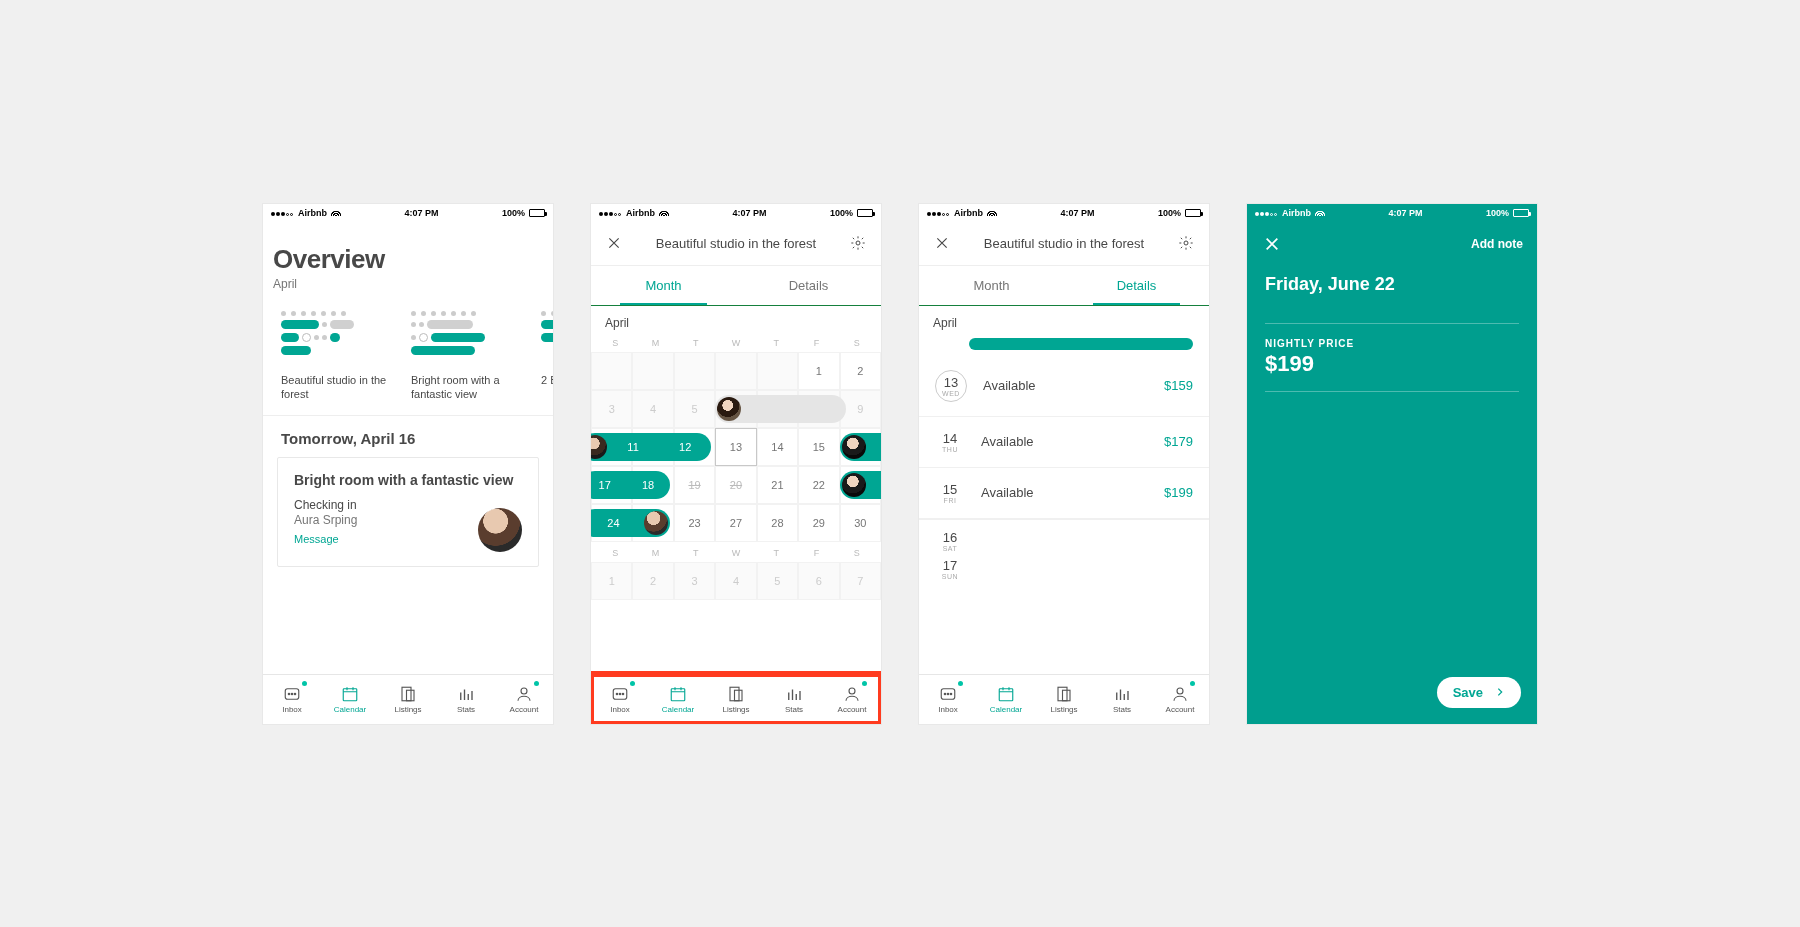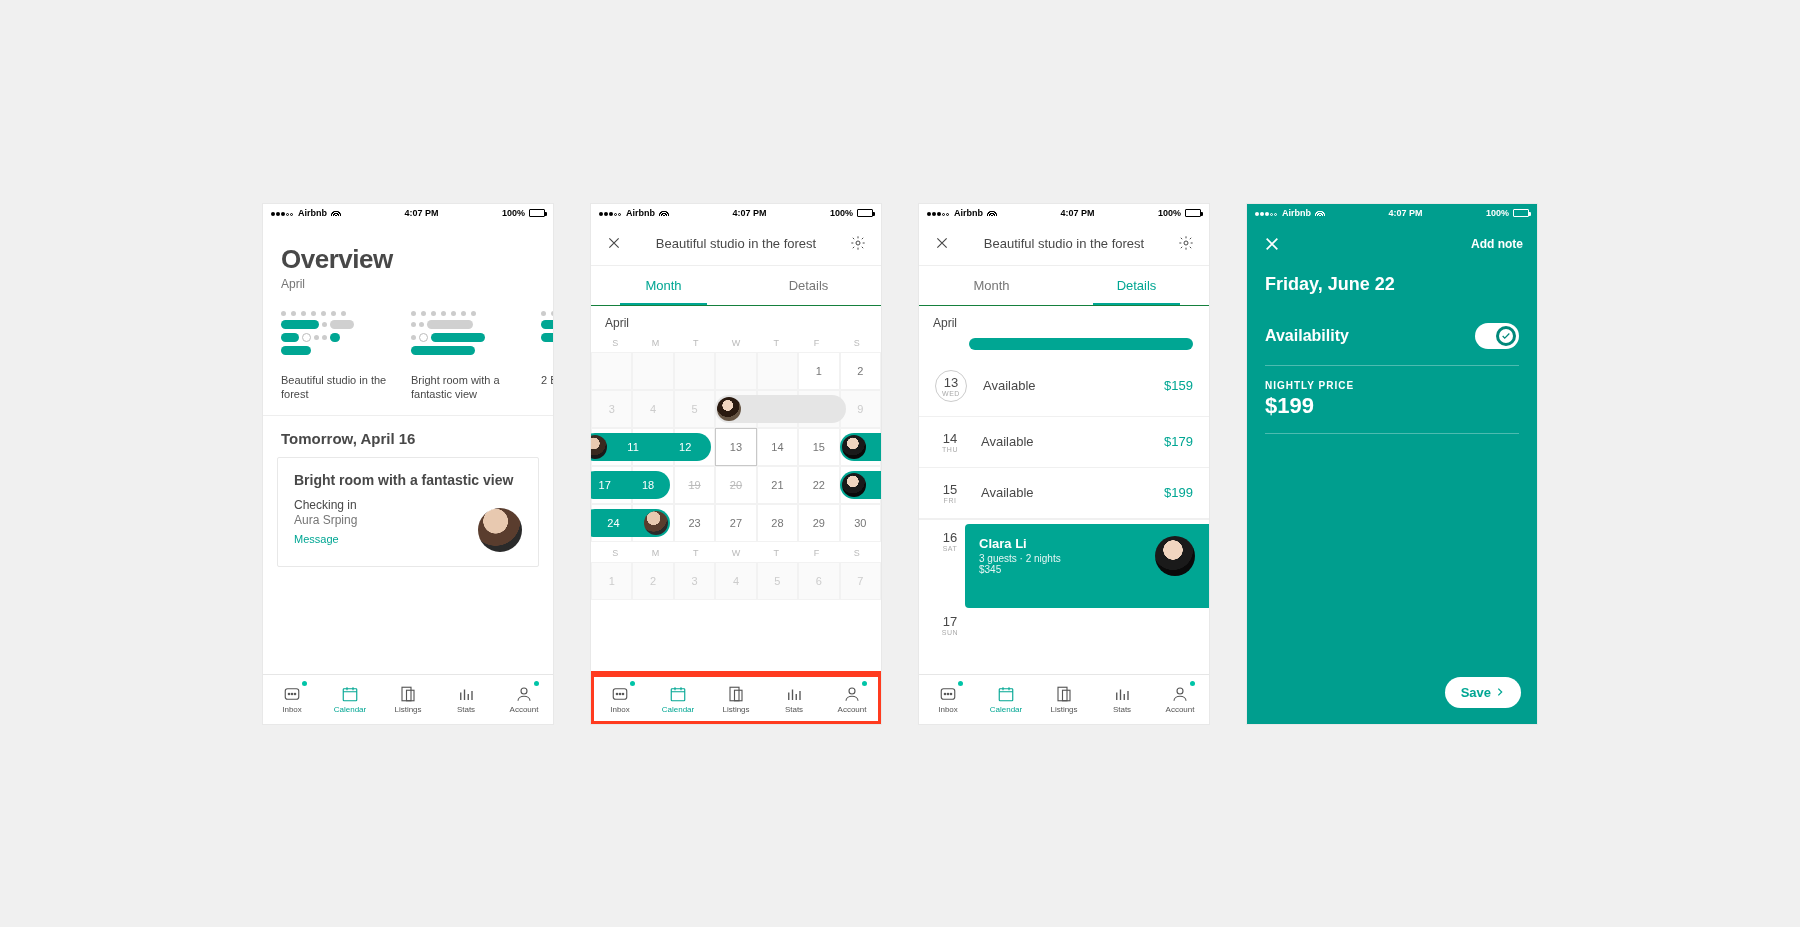--- a/index.html
+++ b/index.html
@@ -30,21 +30,21 @@
 
   
   .tabbar { height:50px; border-top:1px solid #e6e6e6; display:flex; background:#fff; }
   .tabbar.highlighted { outline: 6px solid #ff3b1f; outline-offset:-3px; }
   .tab { flex:1; display:flex; flex-direction:column; align-items:center; justify-content:center; gap:2px; color:#555; font-size:8px; position:relative;}
   .tab.active { color:#00a693;text-align:center; }
   .tab .badge{ position:absolute; top:6px; right:14px; width:5px;height:5px;border-radius:50%; background:#00c4a7;}
   .tab svg { width:20px; height:18px; }
 
   
-  .s1-head { padding: 22px 18px 4px; }
+  .s1-head { padding: 22px 10px 4px; }
   .s1-head h1{ font-size:26px; font-weight:700; color:#484848; letter-spacing:-0.5px;}
   .s1-head .sub{ font-size:12px; color:#767676; margin-top:2px;}
   .s1-mini { padding: 16px 0 0 18px; display:flex; gap:22px; overflow:hidden;}
   .mini-item{ width:108px; flex-shrink:0;}
   .mini-chart{ height:56px; position:relative; margin-bottom:6px;}
   .mini-label{ font-size:11px; color:#484848; line-height:1.3;}
   .dotrow{ display:flex; gap:5px; margin-bottom:4px;}
   .dotrow .d{ width:5px;height:5px;border-radius:50%; background:#ccc;}
   .bar-t{ height:9px; background:#00a693; border-radius:5px;}
   .bar-g{ height:9px; background:#d0d0d0; border-radius:5px;}
@@ -104,21 +104,21 @@
   .s4-head .addnote{ font-size:12px; font-weight:600;}
   .s4-title{ padding:8px 18px 28px; font-size:18px; font-weight:700;}
   .s4-row{ padding:0 18px 16px; display:flex; align-items:center; justify-content:space-between;}
   .s4-row .lbl{ font-size:16px; font-weight:700;}
   .toggle{ width:44px; height:26px; background:#fff; border-radius:13px; position:relative;}
   .toggle .knob{ width:20px;height:20px;border-radius:50%;border:3px solid #00887a; position:absolute; right:3px; top:3px; background:#fff; display:flex;align-items:center;justify-content:center;}
   .toggle .knob svg{width:10px;height:10px;}
   .s4-hr{ height:1px; background:rgba(255,255,255,0.3); margin:0 18px;}
   .s4-price-lbl{ padding:14px 18px 2px; font-size:10px; font-weight:700; letter-spacing:1px;}
   .s4-price{ padding:0 18px 14px; font-size:22px; font-weight:700;}
-  .s4-save{ position:absolute; right:16px; bottom:16px; background:#fff; color:#00a693; font-size:13px; font-weight:600; border-radius:18px; padding:8px 16px; display:flex; align-items:center; gap:4px;}
+  .s4-save{ position:absolute; right:16px; bottom:16px; background:#fff; color:#00a693; font-size:13px; font-weight:600; border-radius:18px; padding:8px 16px; display:flex; align-items:center; gap:12px;}
   .av1{ background: radial-gradient(circle at 40% 30%, #e8c9b0 30%, #5a3d2e 31%, #5a3d2e 60%, #2a2a2a 61%);}
   .av2{ background: radial-gradient(circle at 45% 35%, #e8c9b0 28%, #3a2a20 29%, #3a2a20 58%, #1a1a1a 59%);}
   .av3{ background: radial-gradient(circle at 45% 35%, #f0d5c0 28%, #1a1a1a 29%, #1a1a1a 58%, #0a0a0a 59%);}
   .av4{ background: radial-gradient(circle at 45% 35%, #f0d5c0 26%, #2a1a10 27%, #2a1a10 56%, #654 57%);}
 
   .green-strip{ height:12px; background:#00a693; border-radius:6px; margin:8px 0 6px 50px; margin-right:16px;}
 </style>
 </head>
 <body>
 
@@ -521,26 +521,20 @@
     </div>
 
   <div style="border-top:1px solid #f0f0f0;">
     <div class="det-daterow">
       <div class="det-date">
           <div class="num">16</div>
           <div class="dow">SAT</div>
         </div>
       <div style="flex:1"></div>
     </div>
-    <div class="booking-card" style="margin-top:-28px;">
-      <div class="gname">Clara Li</div>
-      <div class="meta">3 guests · 2 nights</div>
-      <div class="amt">$345</div>
-      <div class="bavatar av3"></div>
-    </div>
     <div class="det-daterow" style="padding-top:6px">
       <div class="det-date">
           <div class="num">17</div>
           <div class="dow">SUN</div>
         </div>
     </div>
   </div>
 
   <div style="flex:1"></div>
   <div class="tabbar" id="tabbar-3">
@@ -602,30 +596,20 @@
   </div>
   <div class="s4-head">
     <div class="iconbtn" style="color:#fff">
         <svg viewBox="0 0 24 24" width="16" height="16">
           <path d="M4 4l16 16M20 4L4 20" stroke="#fff" stroke-width="2.5" fill="none"></path>
         </svg>
       </div>
     <div class="addnote">Add note</div>
   </div>
   <div class="s4-title">Friday, June 22</div>
-  <div class="s4-row">
-    <div class="lbl">Availability</div>
-    <div class="toggle">
-        <div class="knob">
-          <svg viewBox="0 0 24 24">
-            <path d="M4 12l5 5L20 6" stroke="#00887a" stroke-width="3" fill="none"></path>
-          </svg>
-        </div>
-      </div>
-  </div>
   <div class="s4-hr"></div>
   <div class="s4-price-lbl">NIGHTLY PRICE</div>
   <div class="s4-price">$199</div>
   <div class="s4-hr"></div>
   <div class="s4-save">
       <span>Save</span>
       <svg width="10" height="10" viewBox="0 0 24 24">
         <path d="M8 4l8 8-8 8" stroke="#00a693" stroke-width="3" fill="none"></path>
       </svg>
     </div>

